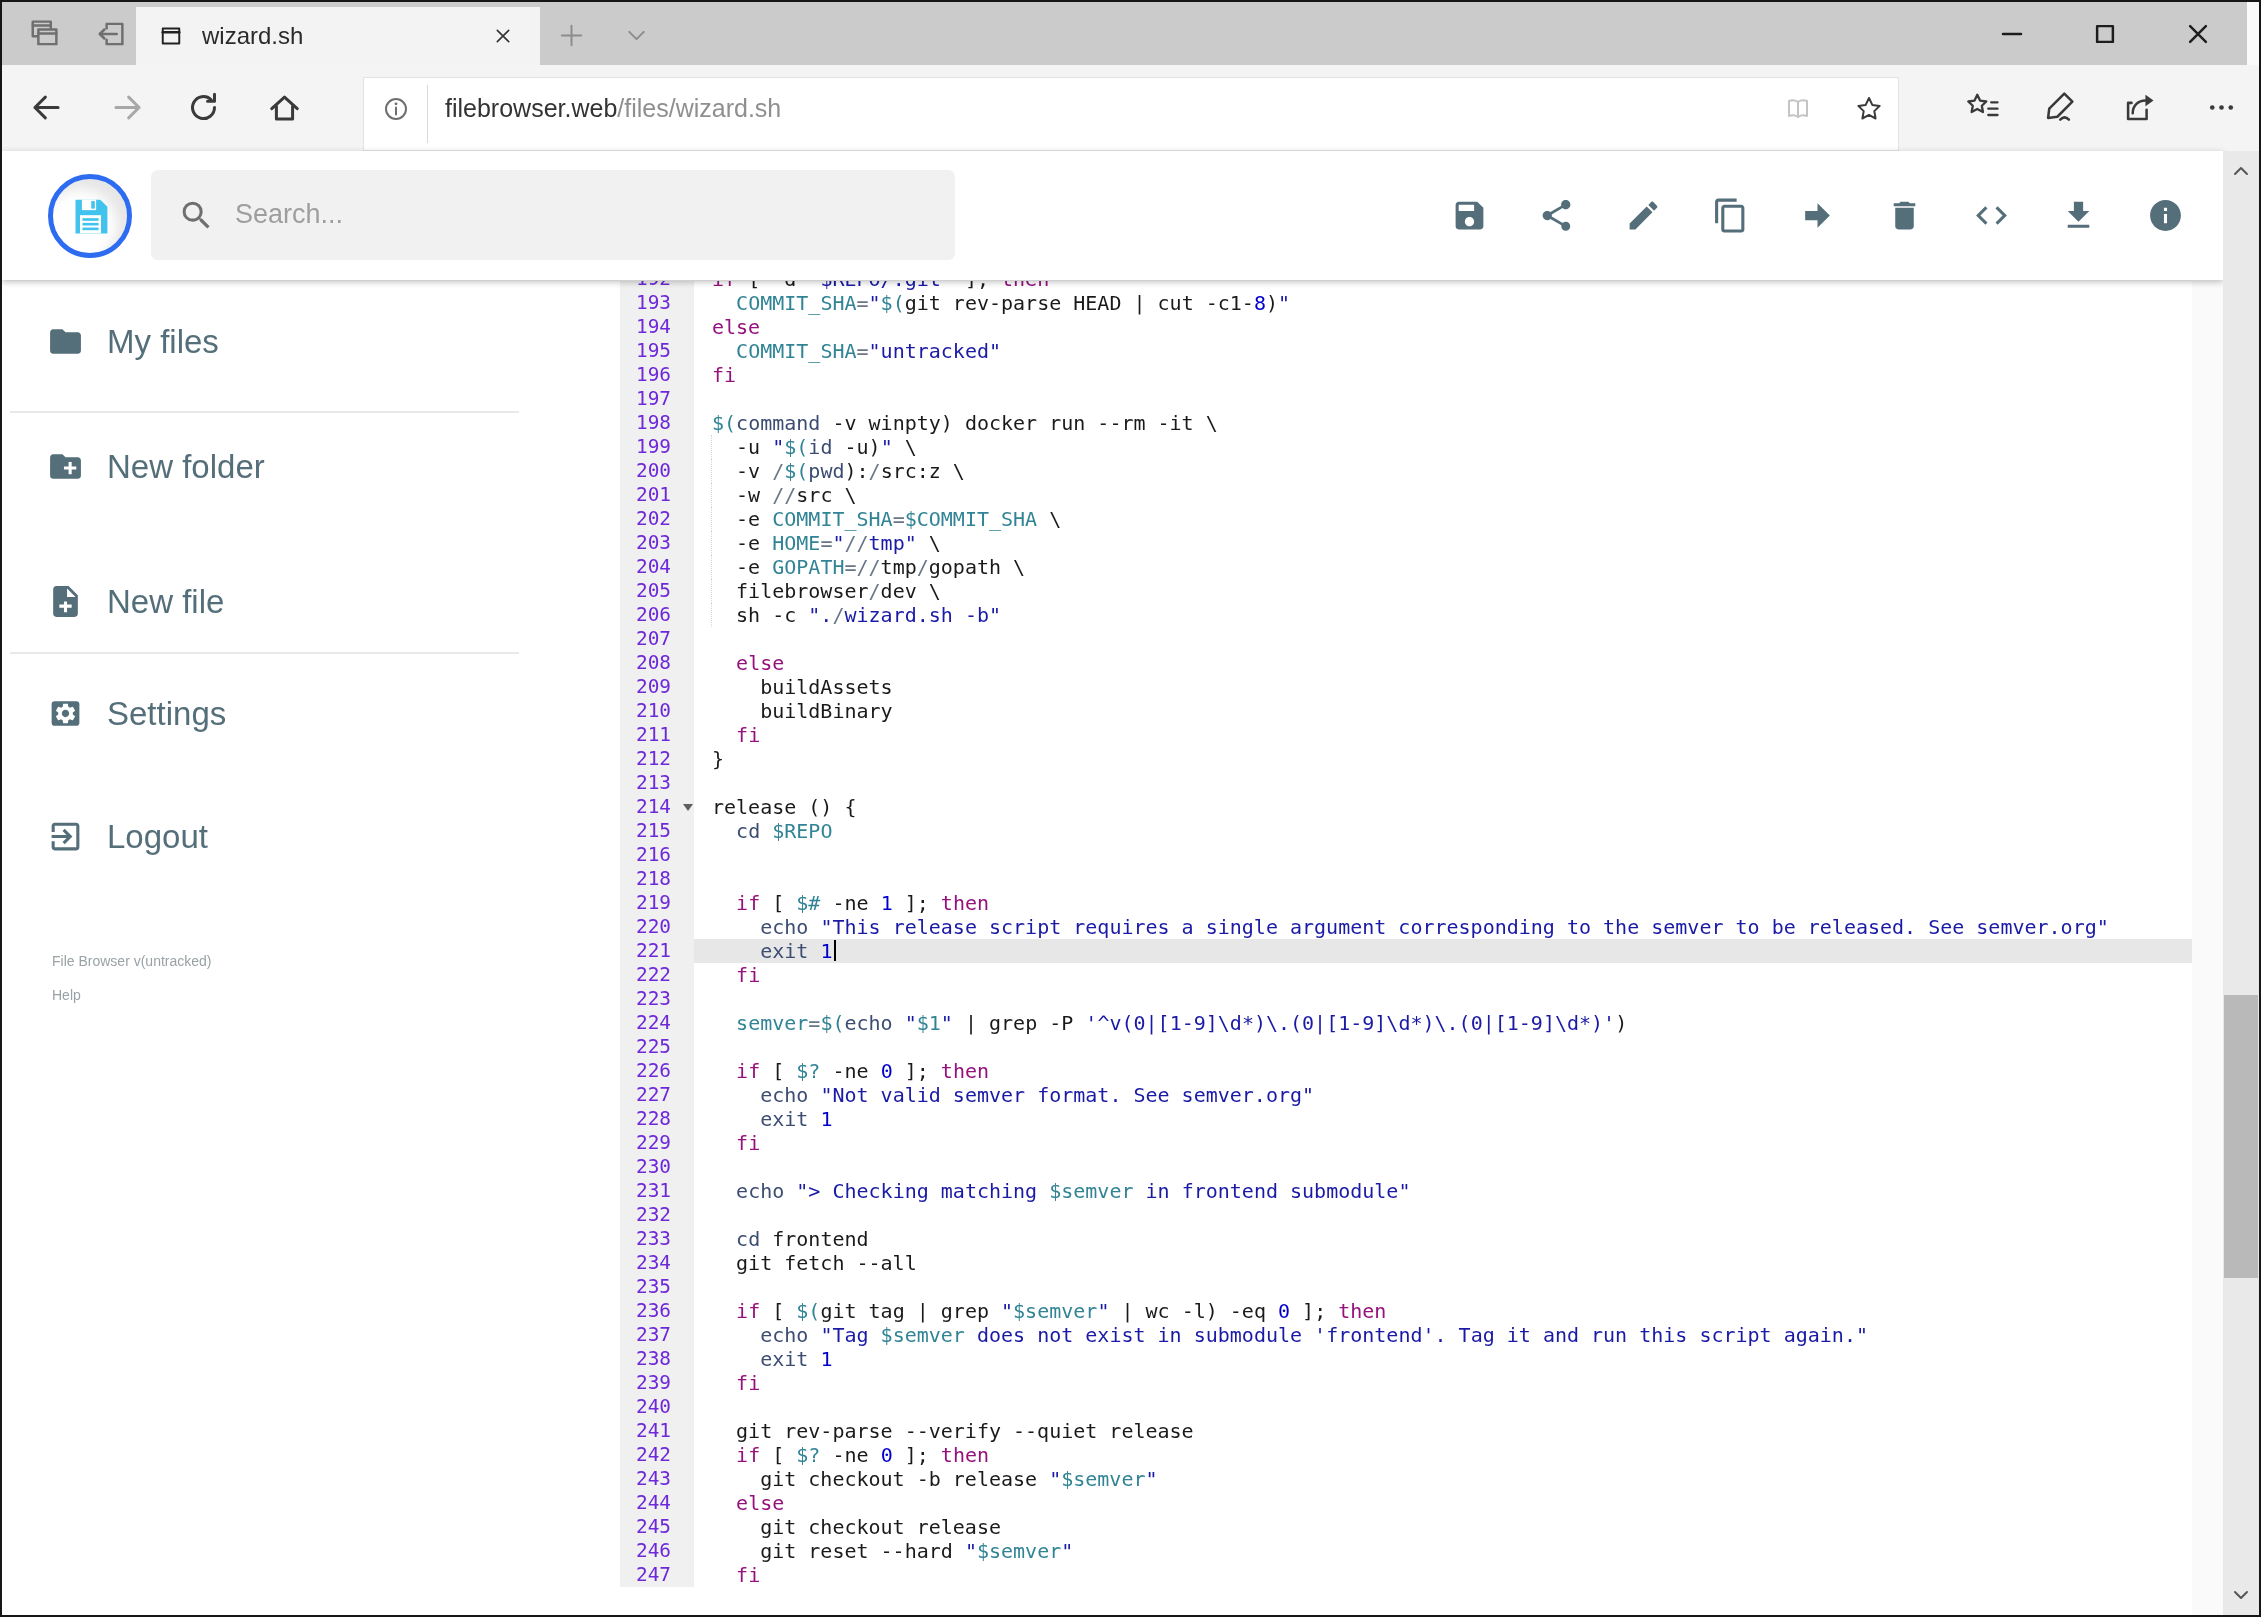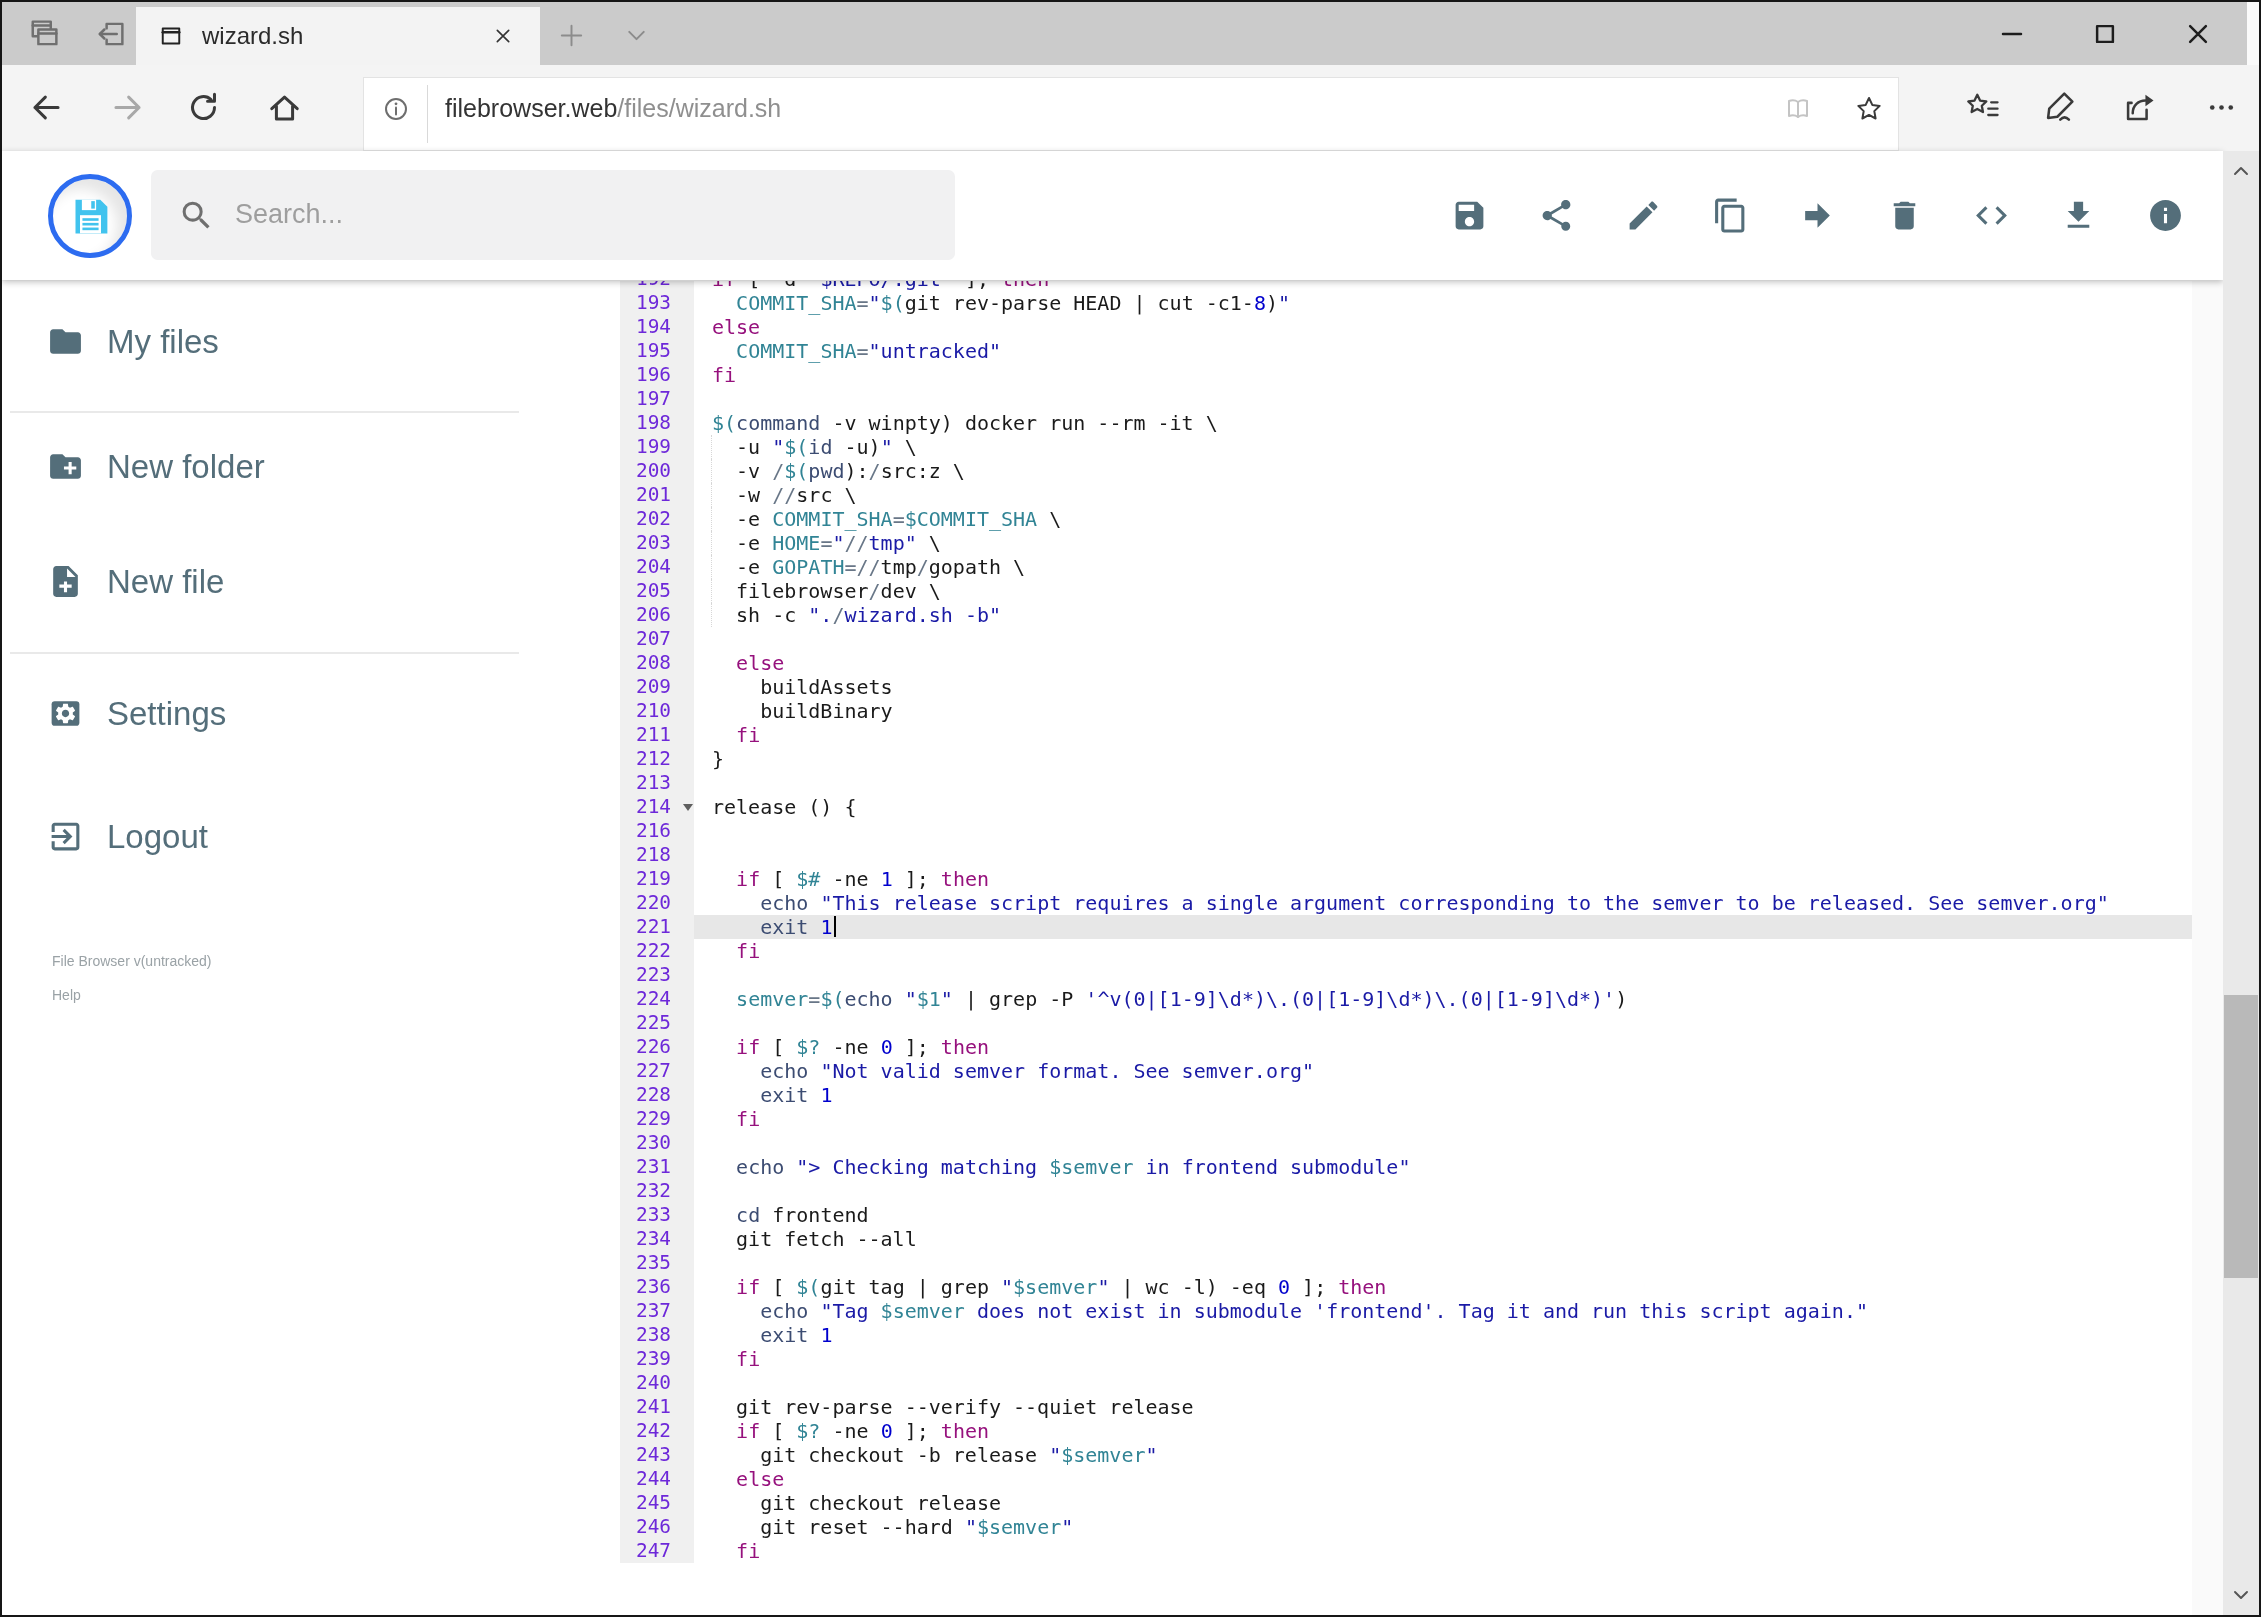--- a/index.html
+++ b/index.html
@@ -291,21 +291,21 @@
         <span class="sl">My files</span>
       </div>
       <div class="side-item" style="top: 149px;">
         <span class="si ic">
           <svg viewBox="0 0 24 24" fill="currentColor">
             <path d="M20 6h-8l-2-2H4c-1.11 0-1.99.89-1.99 2L2 18c0 1.11.89 2 2 2h16c1.11 0 2-.89 2-2V8c0-1.11-.89-2-2-2zm-1 8h-3v3h-2v-3h-3v-2h3V9h2v3h3v2z"></path>
           </svg>
         </span>
         <span class="sl">New folder</span>
       </div>
-      <div class="side-item" style="top: 264px;">
+      <div class="side-item" style="top: 284px;">
         <span class="si ic">
           <svg viewBox="0 0 24 24" fill="currentColor">
             <path d="M14 2H6c-1.1 0-1.99.9-1.99 2L4 20c0 1.1.89 2 2 2h12c1.1 0 2-.9 2-2V8l-6-6zm2 14h-3v3h-2v-3H8v-2h3v-2h2v2h3v2zm-3-7V3.5L18.5 9H13z"></path>
           </svg>
         </span>
         <span class="sl">New file</span>
       </div>
       <div class="side-item" style="top: 396px; padding-left: 20px;">
         <span class="si ic">
           <svg viewBox="0 0 24 24" fill="currentColor">
@@ -426,20 +426,24 @@
         </div>
         <div class="row">
           <div class="gut">213</div>
           <div class="code"></div>
         </div>
         <div class="row">
           <div class="gut">214<b class="fold"></b></div>
           <div class="code"><span class="tk-t">release () {</span></div>
         </div>
         <div class="row">
+          <div class="gut">215</div>
+          <div class="code"><span class="tk-t">  </span><span class="tk-b">cd</span><span class="tk-t"> </span><span class="tk-v">$REPO</span></div>
+        </div>
+        <div class="row">
           <div class="gut">216</div>
           <div class="code"></div>
         </div>
         <div class="row">
           <div class="gut">218</div>
           <div class="code"></div>
         </div>
         <div class="row">
           <div class="gut">219</div>
           <div class="code"><span class="tk-t">  </span><span class="tk-k">if</span><span class="tk-t"> [ </span><span class="tk-v">$#</span><span class="tk-t"> -ne </span><span class="tk-n">1</span><span class="tk-t"> ]; </span><span class="tk-k">then</span></div>

